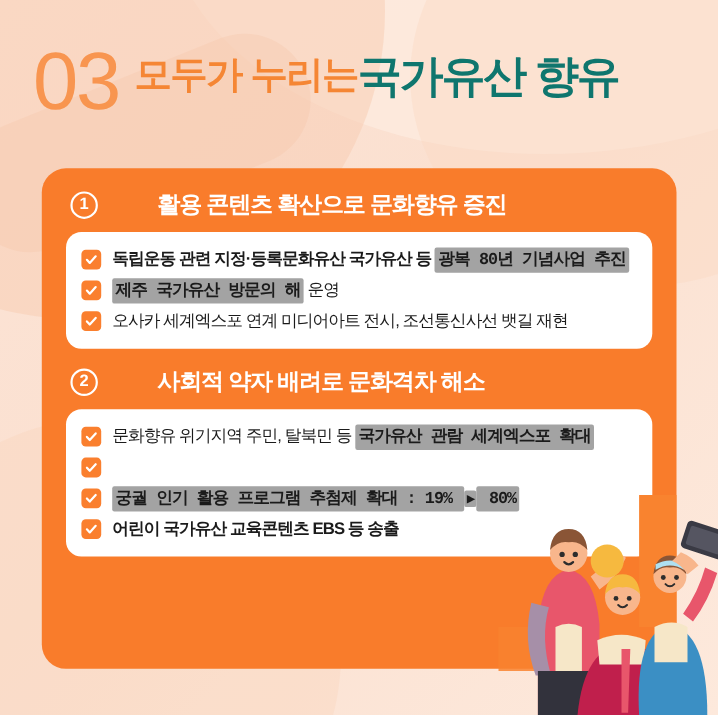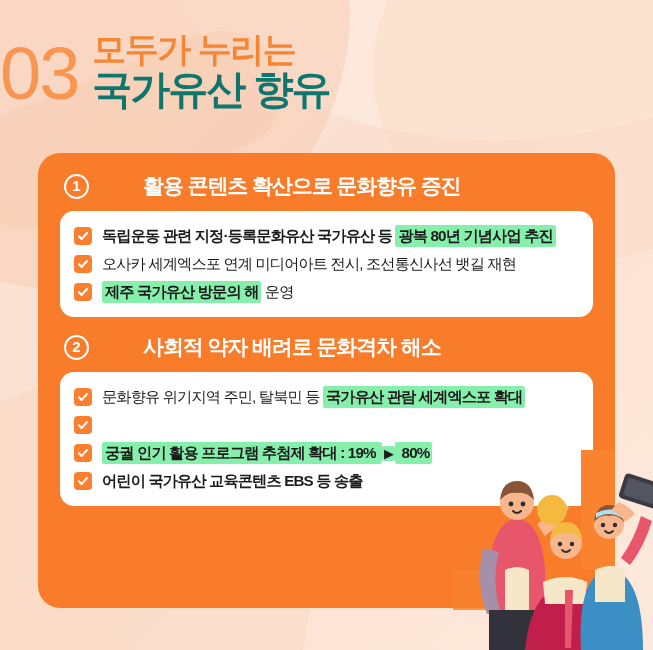--- a/index.html
+++ b/index.html
@@ -68,32 +68,33 @@
   }
 
   
   .header {
     position: absolute;
     left: 0; top: 0;
     width: 653px; height: 142px;
     z-index: 3;
     display: flex;
     align-items: center;
+    padding-left: 30px;
   }
   .header-number {
     font-size: 74px;
     font-weight: 400;
     color: #f8924a;
     letter-spacing: -2px;
     line-height: 1;
     margin-right: 14px;
     margin-top: 6px;
     opacity: .95;
   }
-  .header-titles { display: flex; flex-direction: column; justify-content: center; }
+  .header-titles { display: flex; flex-direction: row; justify-content: center; }
   .header-title-top {
     font-size: 34px;
     font-weight: 700;
     color: #f58634;
     letter-spacing: -1.5px;
     line-height: 1.12;
   }
   .header-title-main {
     font-size: 40px;
     font-weight: 800;
@@ -182,25 +183,26 @@
   .row-text {
     font-size: 15.2px;
     color: #1b1b1b;
     letter-spacing: -0.85px;
     white-space: nowrap;
     line-height: 1.3;
   }
 
   
   .hl {
-    background: #86efac;
+    background: #a3a3a3;
     font-weight: 700;
     padding: 2px 3px 3px 3px;
     border-radius: 2px;
     box-decoration-break: clone;
+    font-family: Liberation Mono, monospace;
     -webkit-box-decoration-break: clone;
   }
   .nohl { font-weight: 500; }
 
   .arrow { font-size: 13px; padding: 0 2px; }
   .strong { font-weight: 800; }
 </style>
 </head>
 <body>
 
@@ -235,29 +237,29 @@
               </svg>
             </div>
             <div class="row-text"><span class="nohl strong">독립운동 관련 지정·등록문화유산 국가유산 등 </span><span class="hl strong">광복 80년 기념사업 추진</span></div>
           </div>
           <div class="list-row">
             <div class="check-box">
               <svg width="12" height="12" viewBox="0 0 12 12">
                 <path d="M2 6.2 L4.6 9 L10 3" stroke="#ffffff" stroke-width="2" fill="none" stroke-linecap="round" stroke-linejoin="round"></path>
               </svg>
             </div>
+            <div class="row-text"><span class="hl strong">제주 국가유산 방문의 해</span><span class="nohl"> 운영</span></div>
+          </div>
+          <div class="list-row">
+            <div class="check-box">
+              <svg width="12" height="12" viewBox="0 0 12 12">
+                <path d="M2 6.2 L4.6 9 L10 3" stroke="#ffffff" stroke-width="2" fill="none" stroke-linecap="round" stroke-linejoin="round"></path>
+              </svg>
+            </div>
             <div class="row-text"><span class="nohl">오사카 세계엑스포 연계 미디어아트 전시, 조선통신사선 뱃길 재현</span></div>
-          </div>
-          <div class="list-row">
-            <div class="check-box">
-              <svg width="12" height="12" viewBox="0 0 12 12">
-                <path d="M2 6.2 L4.6 9 L10 3" stroke="#ffffff" stroke-width="2" fill="none" stroke-linecap="round" stroke-linejoin="round"></path>
-              </svg>
-            </div>
-            <div class="row-text"><span class="hl strong">제주 국가유산 방문의 해</span><span class="nohl"> 운영</span></div>
           </div>
         </div>
       </div>
       <div class="section">
         <div class="section-head">
           <div class="num-badge">2</div>
           <div class="section-title">사회적 약자 배려로 문화격차 해소</div>
         </div>
         <div class="list-panel">
           <div class="list-row">

